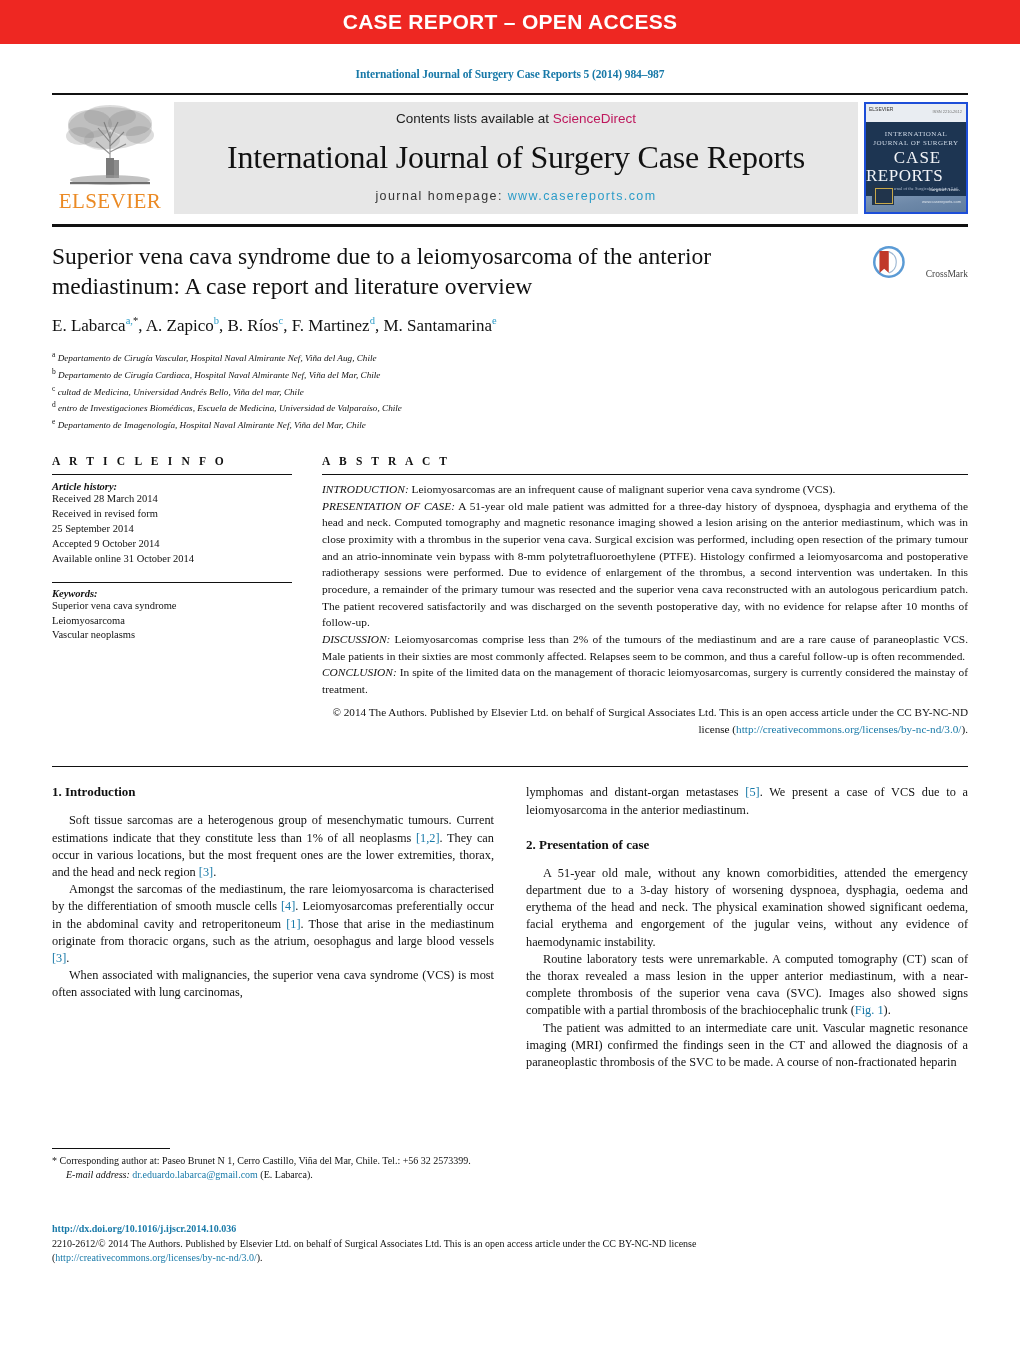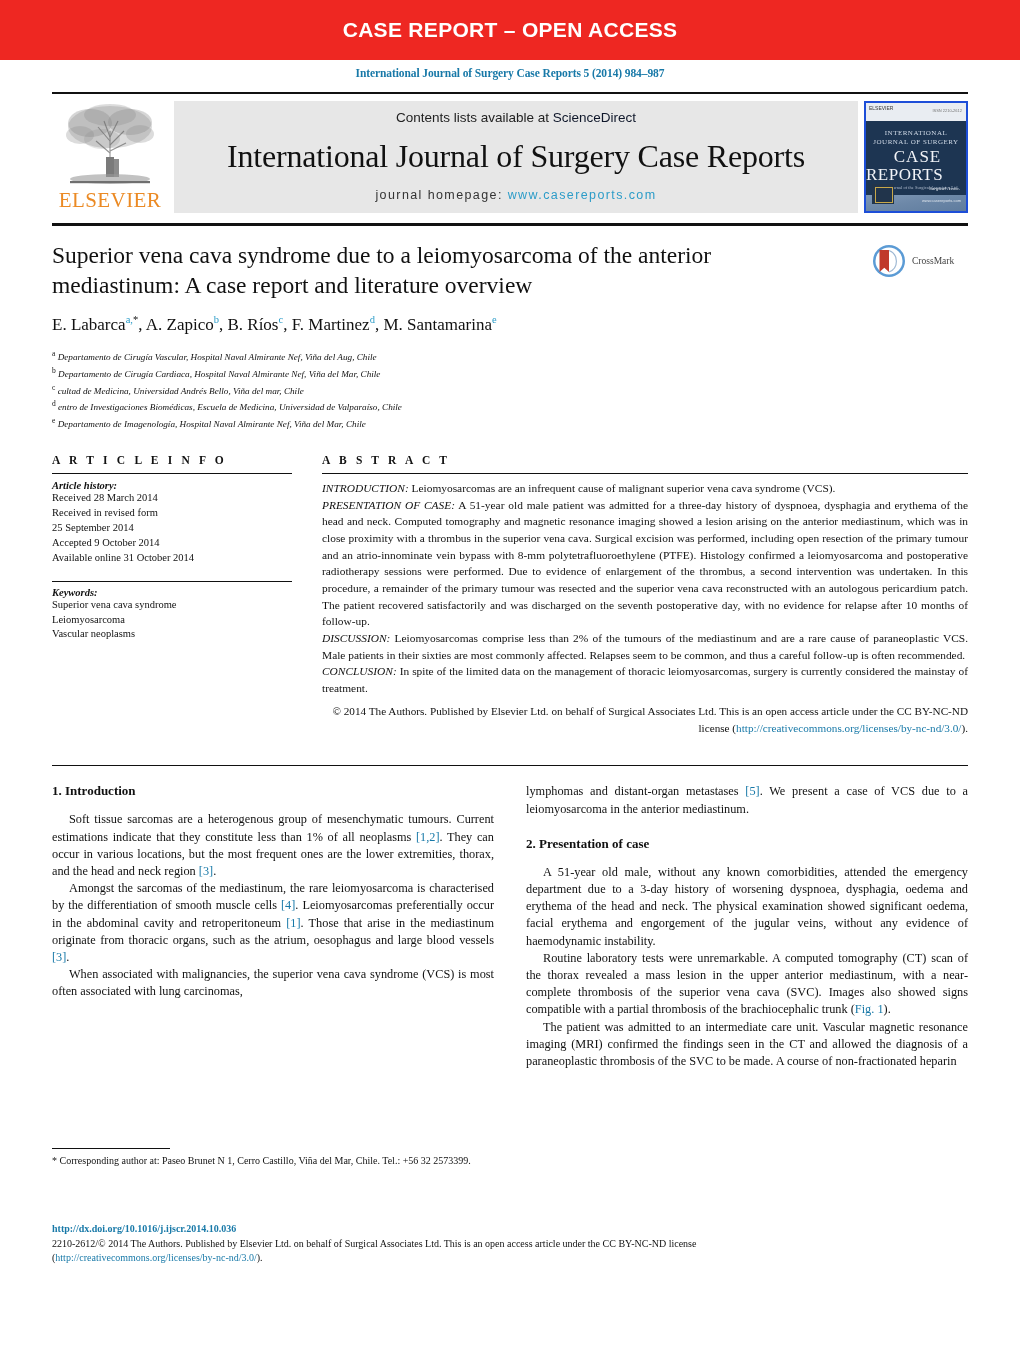--- a/index.html
+++ b/index.html
@@ -11,40 +11,40 @@
     width: 1020px; height: 1351px;
     font-family: "Liberation Serif", serif;
     color: #000;
     position: relative;
     overflow: hidden;
   }
 
   
   .banner {
     background: #ee2722;
-    height: 60px;
+    height: 44px;
     display: flex;
     align-items: center;
     justify-content: center;
   }
   .banner-text {
     color: #ffffff;
     font-family: "Liberation Sans", sans-serif;
     font-weight: bold;
     font-size: 21px;
     letter-spacing: 0.3px;
   }
 
   
   .runhead {
     text-align: center;
     color: #1879a8;
     font-size: 11.5px;
     font-weight: bold;
-    padding: 7px 0 0 0;
+    padding: 24px 0 0 0;
     letter-spacing: -0.1px;
   }
 
   
   .masthead-wrap {
     margin: 13px 52px 0 52px;
     border-top: 2.5px solid #111;
     padding-top: 7px;
     display: flex;
     align-items: stretch;
@@ -77,21 +77,21 @@
     justify-content: space-between;
     padding: 9px 0 11px 0;
     margin-left: 6px;
     margin-right: 6px;
   }
   .contents-line {
     font-family: "Liberation Sans", sans-serif;
     font-size: 13.5px;
     color: #222;
   }
-  .contents-line .sd { color: #0f172a; }
+  .contents-line .sd { color: #be185d; }
   .journal-title {
     font-family: "Liberation Serif", serif;
     font-size: 32px;
     color: #111;
     letter-spacing: -0.2px;
   }
   .homepage-line {
     font-family: "Liberation Sans", sans-serif;
     font-size: 12.5px;
     color: #333;
@@ -155,22 +155,22 @@
   }
   .authors sup { color: #2c9cc8; font-size: 10.5px; }
   .authors sup.star { color: #111; }
   .affils { font-size: 9.2px; font-style: italic; color: #111; line-height: 1.5; }
   .affils div sup { font-style: normal; font-size: 7.5px; }
 
   .crossmark {
     flex: 0 0 96px;
     width: 96px;
     display: flex;
-    align-items: center;
-    gap: 6px;
+    align-items: flex-end;
+    gap: 20px;
     padding-top: 4px;
   }
   .cm-label { font-family:"Liberation Serif",serif; font-size: 9.5px; color:#444; }
 
   
   .infoabs {
     margin: 22px 52px 0 52px;
     display: flex;
     gap: 30px;
   }
@@ -408,19 +408,20 @@
     <div class="h2 spaced">2.  Presentation of case</div>
     <p class="bp">A 51-year old male, without any known comorbidities, attended the emergency department due to a 3-day history of worsening dyspnoea, dysphagia, oedema and erythema of the head and neck. The physical examination showed significant oedema, facial erythema and engorgement of the jugular veins, without any evidence of haemodynamic instability.</p>
     <p class="bp"><span>Routine laboratory tests were unremarkable. A computed tomography (CT) scan of the thorax revealed a mass lesion in the upper anterior mediastinum, with a near-complete thrombosis of the superior vena cava (SVC). Images also showed signs compatible with a partial thrombosis of the brachiocephalic trunk (</span><span class="lnk">Fig. 1</span><span>).</span></p>
     <p class="bp">The patient was admitted to an intermediate care unit. Vascular magnetic resonance imaging (MRI) confirmed the findings seen in the CT and allowed the diagnosis of a paraneoplastic thrombosis of the SVC to be made. A course of non-fractionated heparin</p>
   </div>
 </div>
 
 <div class="footnote-wrap">
   <div class="fn-rule"></div>
   <div class="fn-line"><span>*</span><span> Corresponding author at: Paseo Brunet N 1, Cerro Castillo, Viña del Mar, Chile. Tel.: +56 32 2573399.</span></div>
+  <div class="fn-line" style="text-indent:14px"><span class="it">E-mail address:</span> <span class="lnk">dr.eduardo.labarca@gmail.com</span><span> (E. Labarca).</span></div>
 </div>
 
 <div class="pagefoot">
   <div class="doi">http://dx.doi.org/10.1016/j.ijscr.2014.10.036</div>
   <div><span>2210-2612/© 2014 The Authors. Published by Elsevier Ltd. on behalf of Surgical Associates Ltd. This is an open access article under the CC BY-NC-ND license</span></div>
   <div><span>(</span><span class="lnk">http://creativecommons.org/licenses/by-nc-nd/3.0/</span><span>).</span></div>
 </div>
 
 </body></html>

